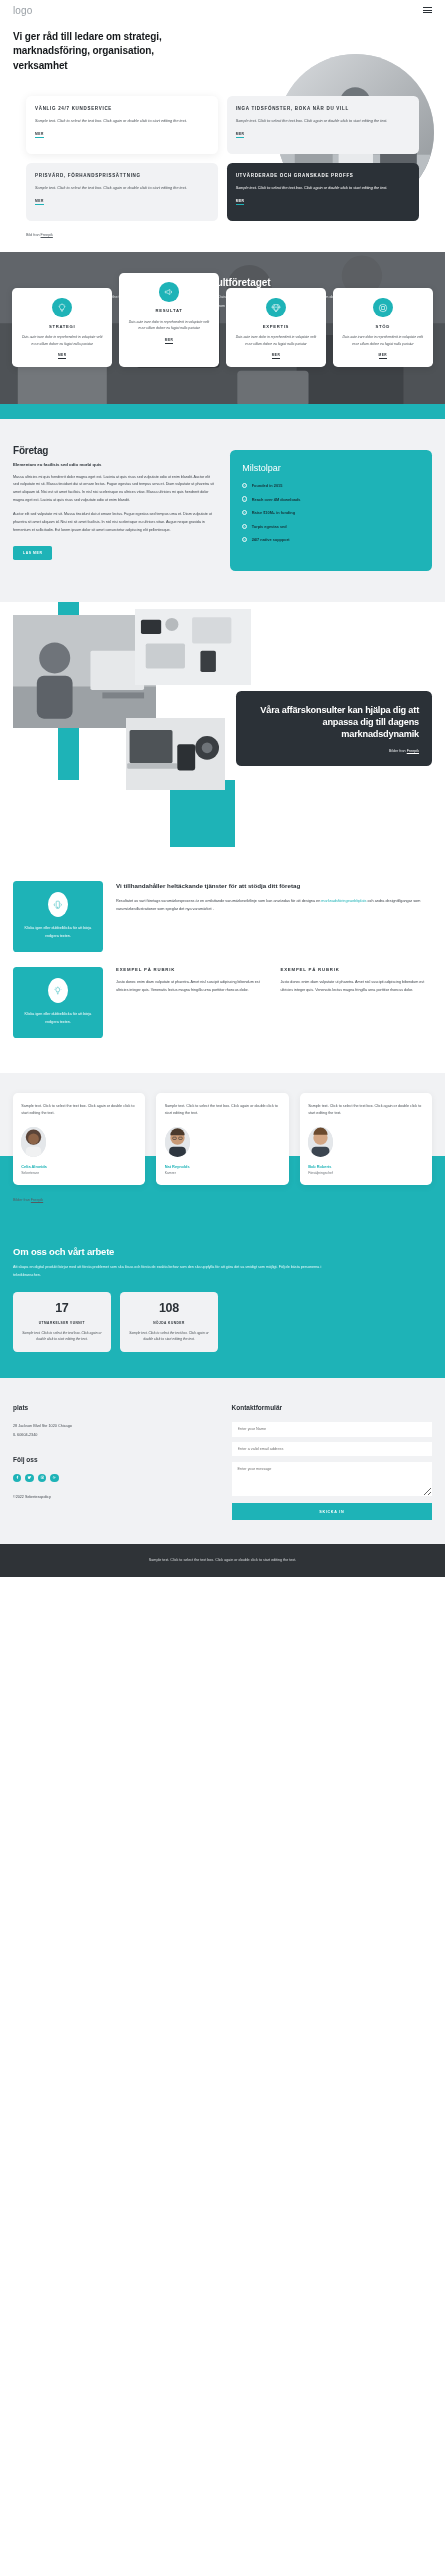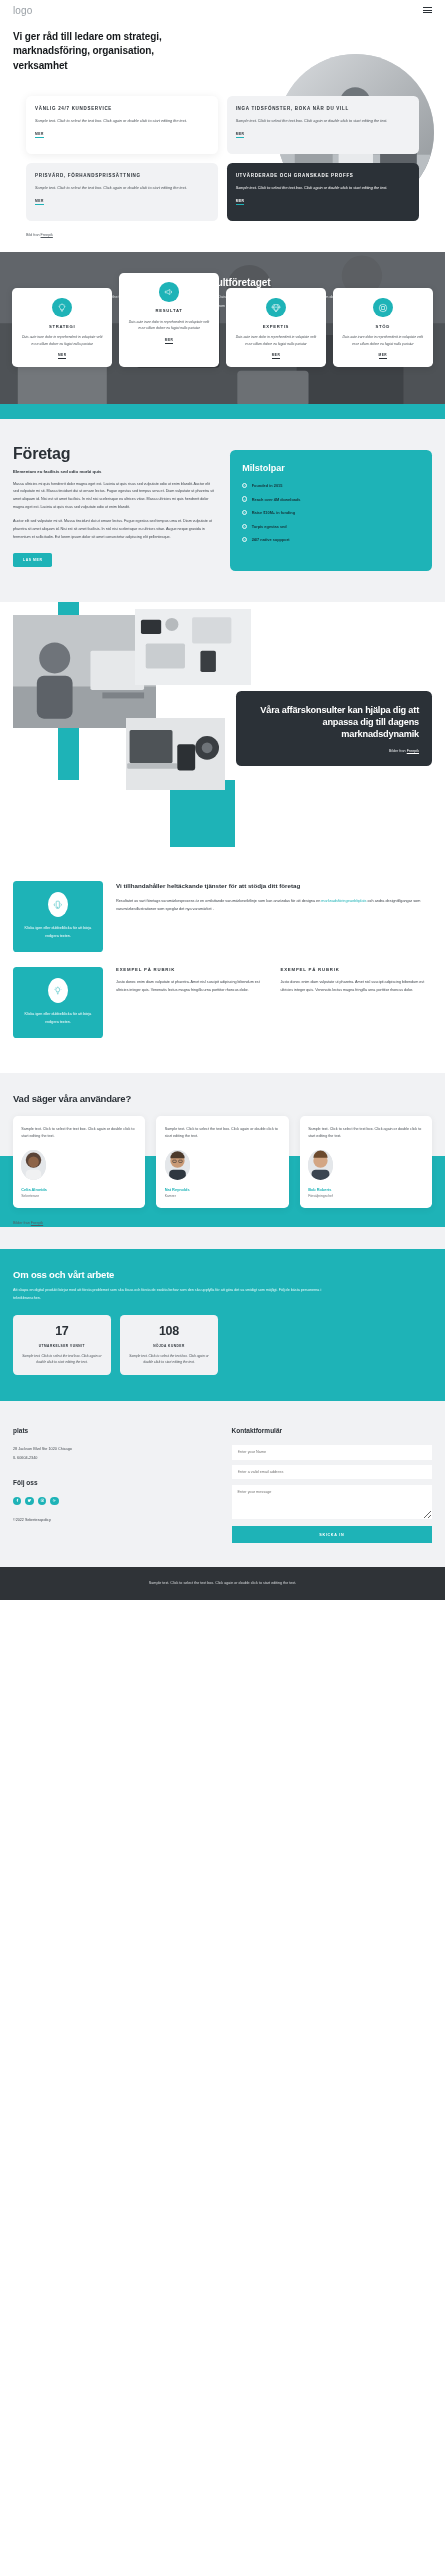--- a/index.html
+++ b/index.html
@@ -170,38 +170,38 @@
 
   
   .foretag {
     background: #f1f2f4;
     padding: 26px 13px 31px 13px;
     position: relative;
     display: grid;
     grid-template-columns: 1fr 1fr;
     gap: 15.4px;
   }
-  .foretag h2 { font-size: 16px; font-weight: 700; margin-bottom: 6px; letter-spacing: -0.2px; }
+  .foretag h2 { font-size: 10px; font-weight: 700; margin-bottom: 6px; letter-spacing: -0.2px; }
   .foretag h5 { font-size: 4.3px; font-weight: 800; margin-bottom: 6.5px; }
   .foretag p { font-size: 3.7px; line-height: 2.15; color: #3d434a; margin-bottom: 6px; }
   .btn-teal {
     display: inline-block; margin-top: 5.3px;
     background: #1eb3b7; color: #fff;
     font-size: 3.4px; font-weight: 700; letter-spacing: 0.6px;
     padding: 4.8px 10px; border-radius: 1.8px; border: none;
     text-decoration: none; cursor: pointer;
   }
   .miles {
     background: #1eb3b7;
     border-radius: 5.3px;
     padding: 13px 12px 20px 12px;
     align-self: start;
     margin-top: 4.8px;
   }
-  .miles h3 { color: #fff; font-size: 9px; font-weight: 700; margin-bottom: 10px; }
+  .miles h3 { color: #fff; font-size: 9px; font-weight: 400; margin-bottom: 10px; }
   .miles ul { list-style: none; }
   .miles li {
     display: flex; align-items: center; gap: 4.2px;
     font-size: 3.9px; font-weight: 700; color: #15343a;
     margin-bottom: 8.3px;
   }
   .chk {
     flex: 0 0 auto; width: 5.3px; height: 5.3px; border-radius: 50%;
     border: 0.6px solid rgba(255,255,255,.9);
     display: flex; align-items: center; justify-content: center;
@@ -556,21 +556,20 @@
         </div>
         <div>
           <h4>EXEMPEL PÅ RUBRIK</h4>
           <p>Justo donec enim diam vulputate ut pharetra. Amet nisl suscipit adipiscing bibendum est ultricies integer quis. Venenatis lectus magna fringilla urna porttitor rhoncus dolor.</p>
         </div>
       </div>
     </div>
   </div>
 
   <div class="testi">
-    <h2>Vad säger våra användare?</h2>
     <div class="testi-band"></div>
     <div class="tgrid">
       <div class="tcard">
         <p>Sample text. Click to select the text box. Click again or double click to start editing the text.</p>
         <div class="avatar"><svg viewBox="0 0 42 50" preserveAspectRatio="xMidYMid slice">
               <rect width="42" height="50" fill="#e4e7ea"></rect>
               <circle cx="21" cy="17" r="13" fill="#5a4438"></circle>
               <circle cx="21" cy="20" r="9" fill="#8d6448"></circle>
               <rect x="8" y="33" width="26" height="20" rx="7" fill="#f0f1f2"></rect>
             </svg></div>

